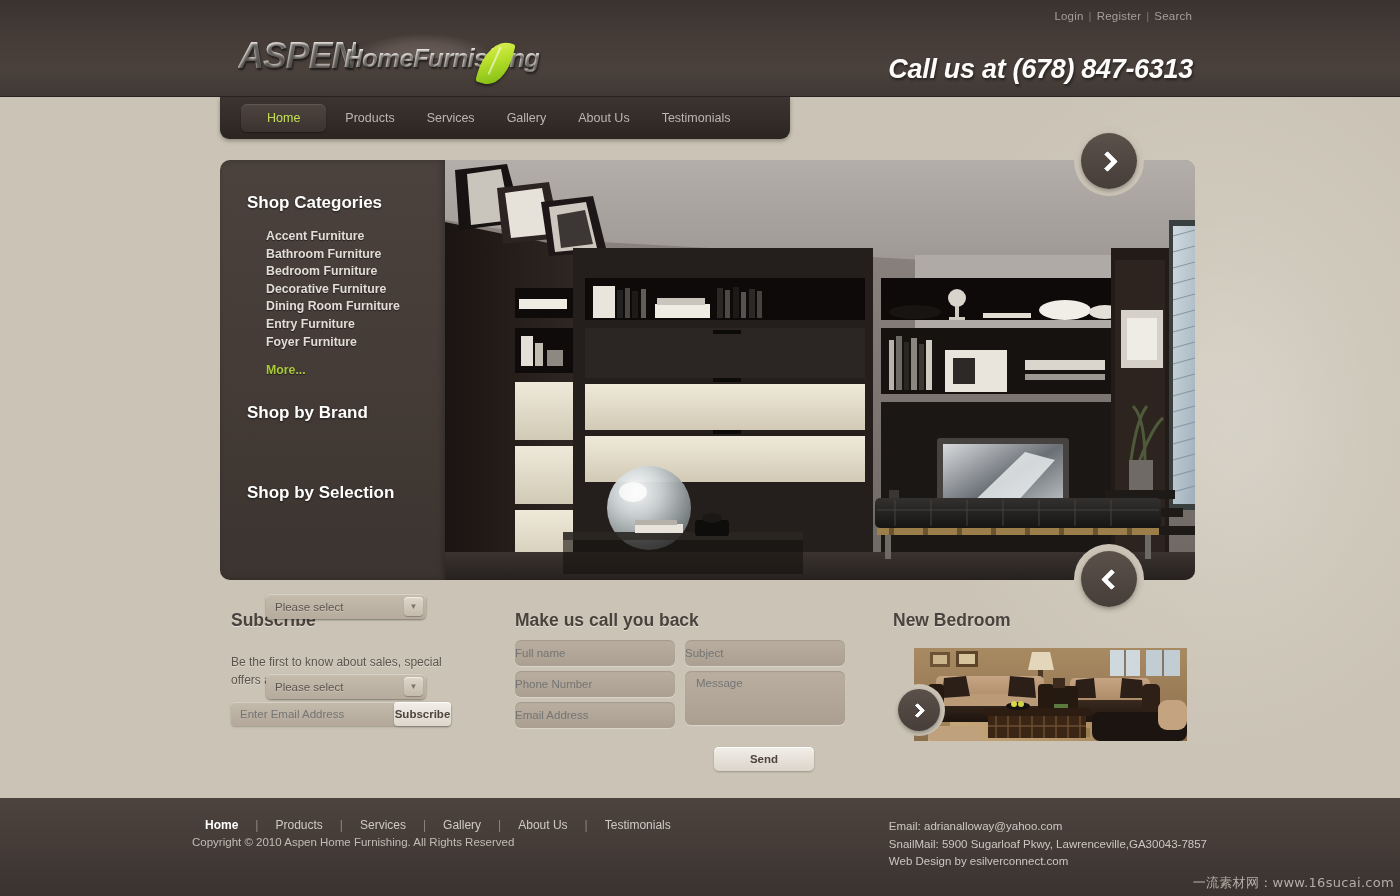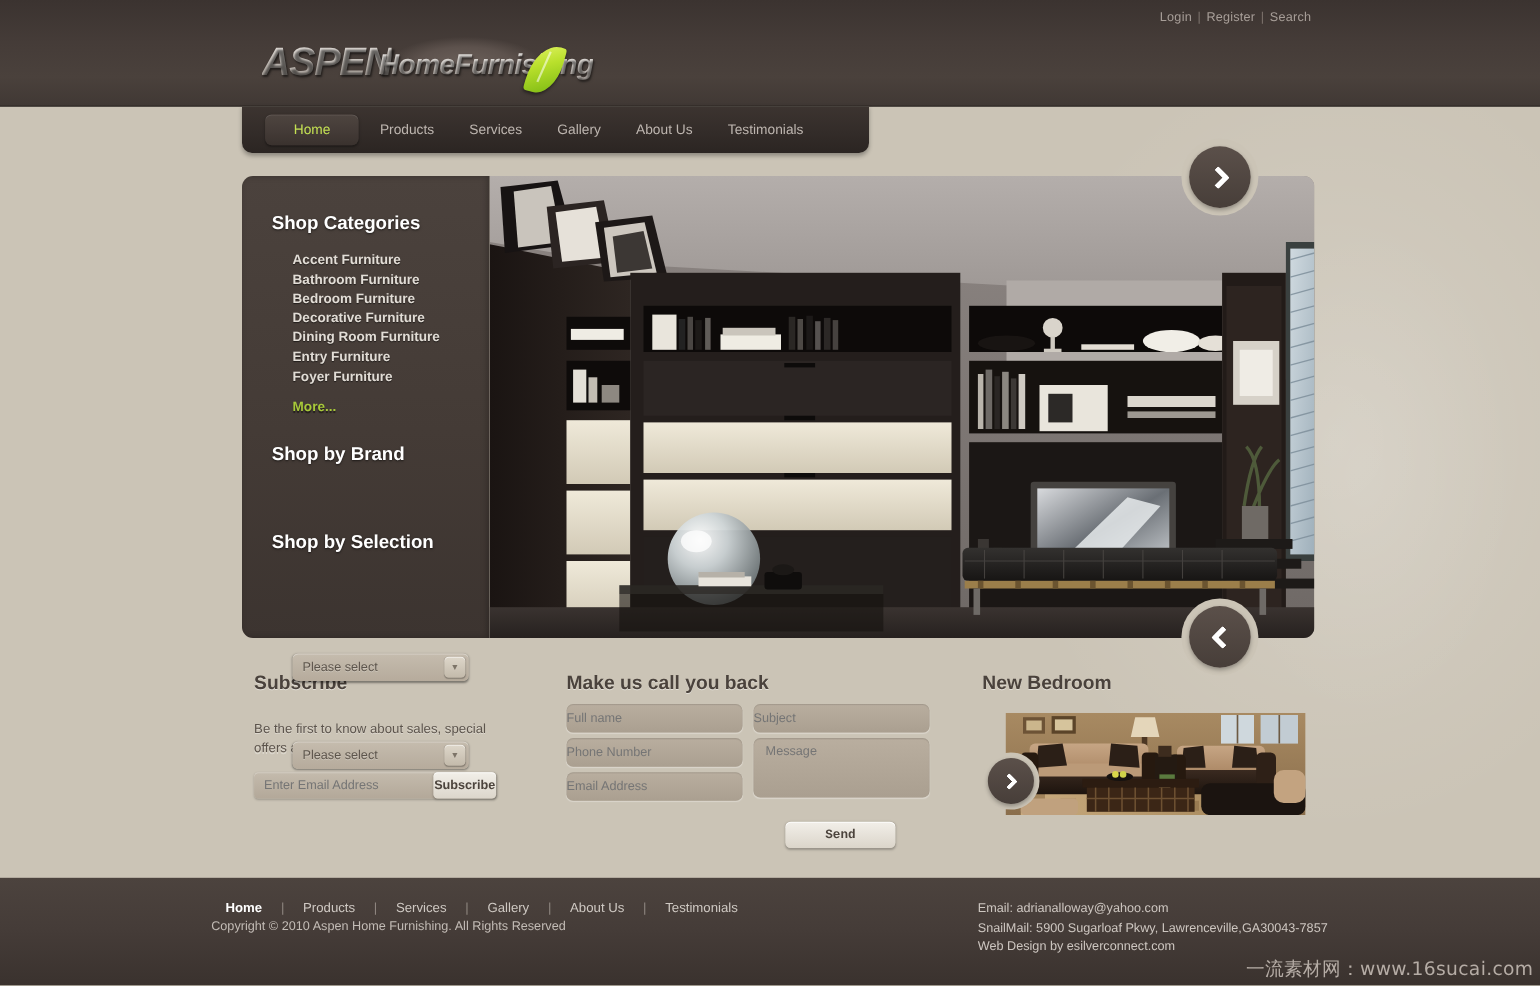--- a/index.html
+++ b/index.html
@@ -240,21 +240,21 @@
     background: linear-gradient(180deg,#b9ae9f 0%,#aa9f90 100%);
     font-size:11.5px; color:#5f574e; padding:6px 0 0 11px;
     font-family:"Liberation Sans", sans-serif;
     box-shadow: inset 0 1px 1px rgba(0,0,0,.12), 0 1px 1px rgba(255,255,255,.3);
   }
   .send-btn {
     position:absolute; left:199px; top:137px;
     width:100px; height:24px; border:0; border-radius:5px;
     background: linear-gradient(180deg,#f2efe9 0%,#dbd5ca 100%);
     font-size:11.5px; font-weight:bold; color:#4c443d; cursor:pointer;
-    font-family:Liberation Mono, monospace;
+    font-family:Liberation Sans, sans-serif;
     box-shadow: inset 0 1px 0 rgba(255,255,255,.85), 0 1px 2px rgba(0,0,0,.25);
   }
 
   .arrivals-photo {
     position:absolute; left:21px; top:38px; width:273px; height:93px;
     overflow:hidden;
   }
   #arrivals-next {
     position:absolute; left:0px; top:74px; width:52px; height:52px;
   }
@@ -272,21 +272,21 @@
   .footer-nav .sep { color:#8e857f; padding:0 17px; }
   .copyright {
     position:absolute; left:192px; top:38px; font-size:11.5px; color:#c3bcb6;
   }
   .footer-right {
     position:absolute; right:193px; top:20px; 
     font-size:11.5px; color:#cdc6c0; line-height:17.5px;
   }
   .watermark {
     position:absolute; right:6px; bottom:4px;
-    font-size:17px; color:#b5aca5; letter-spacing:.3px;
+    font-size:13px; color:#b5aca5; letter-spacing:.3px;
     font-family:"DejaVu Sans", sans-serif;
     white-space:nowrap;
     margin-top:16px;
   }
 </style>
 </head>
 <body>
 
 <div class="bg-swirl"></div>
 <div class="bg-swirl2"></div>
@@ -297,20 +297,21 @@
     <a href="#">Login</a><span class="sep">|</span><a href="#">Register</a><span class="sep">|</span><a href="#">Search</a>
   </div>
 
   <div class="logo">
     <div class="logo-hill"></div>
     <div class="logo-aspen">ASPEN</div>
     <div class="logo-hf">HomeFurnishing</div>
     <div class="logo-leaf"></div>
   </div>
 
+  <div class="callus">Call us at (678) 847-6313</div>
 </div>
 
 <div class="navbar">
   <a href="#" class="nav-item active">Home</a>
   <a href="#" class="nav-item">Products</a>
   <a href="#" class="nav-item">Services</a>
   <a href="#" class="nav-item">Gallery</a>
   <a href="#" class="nav-item">About Us</a>
   <a href="#" class="nav-item">Testimonials</a>
 </div>

